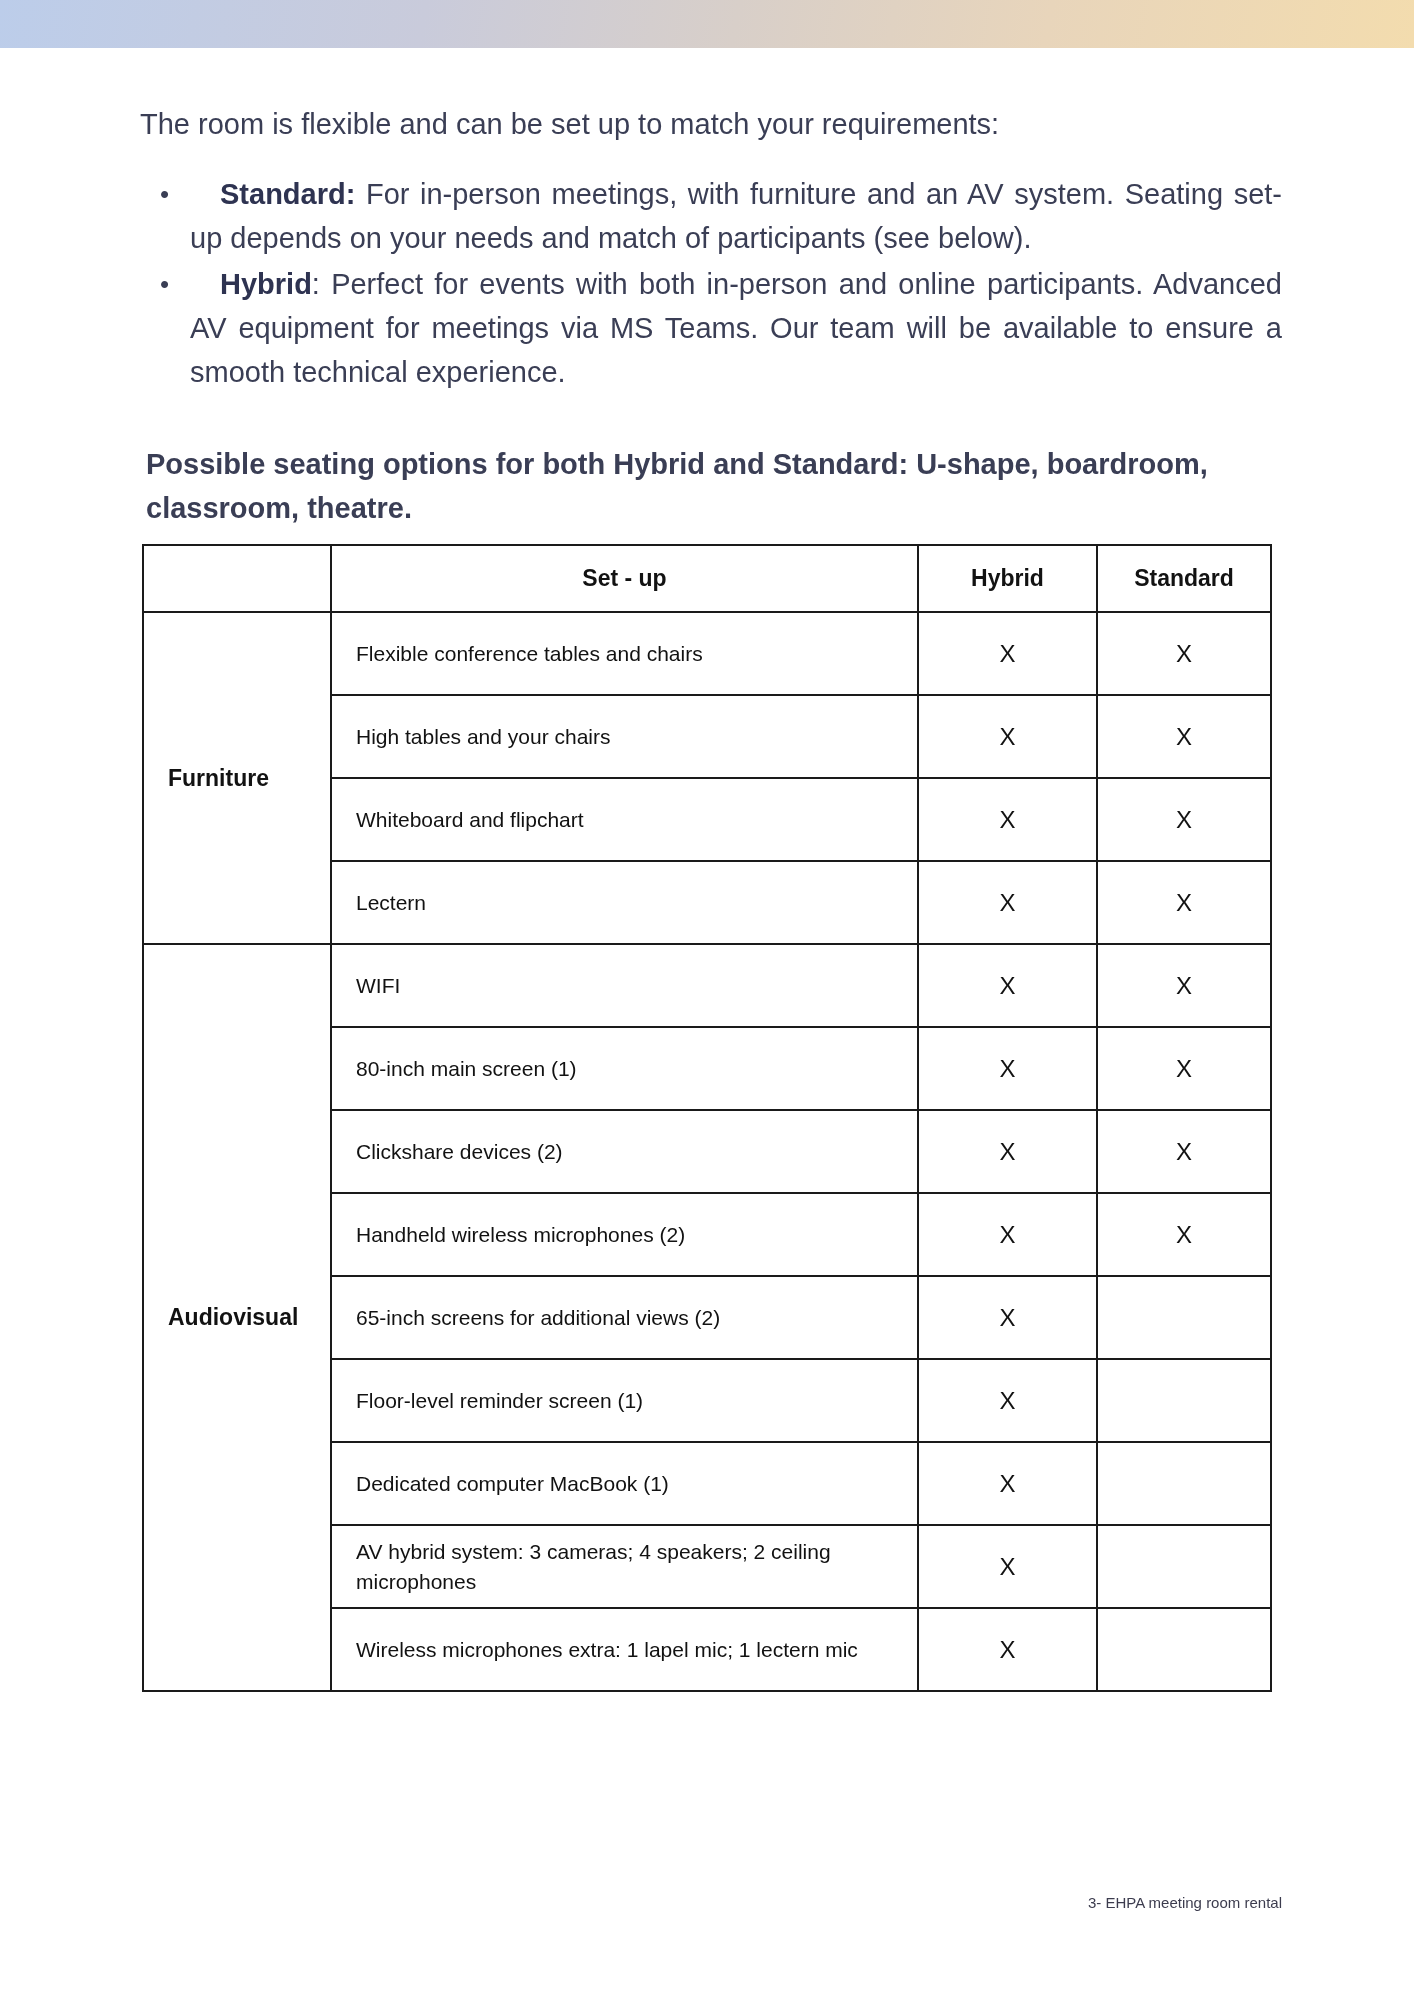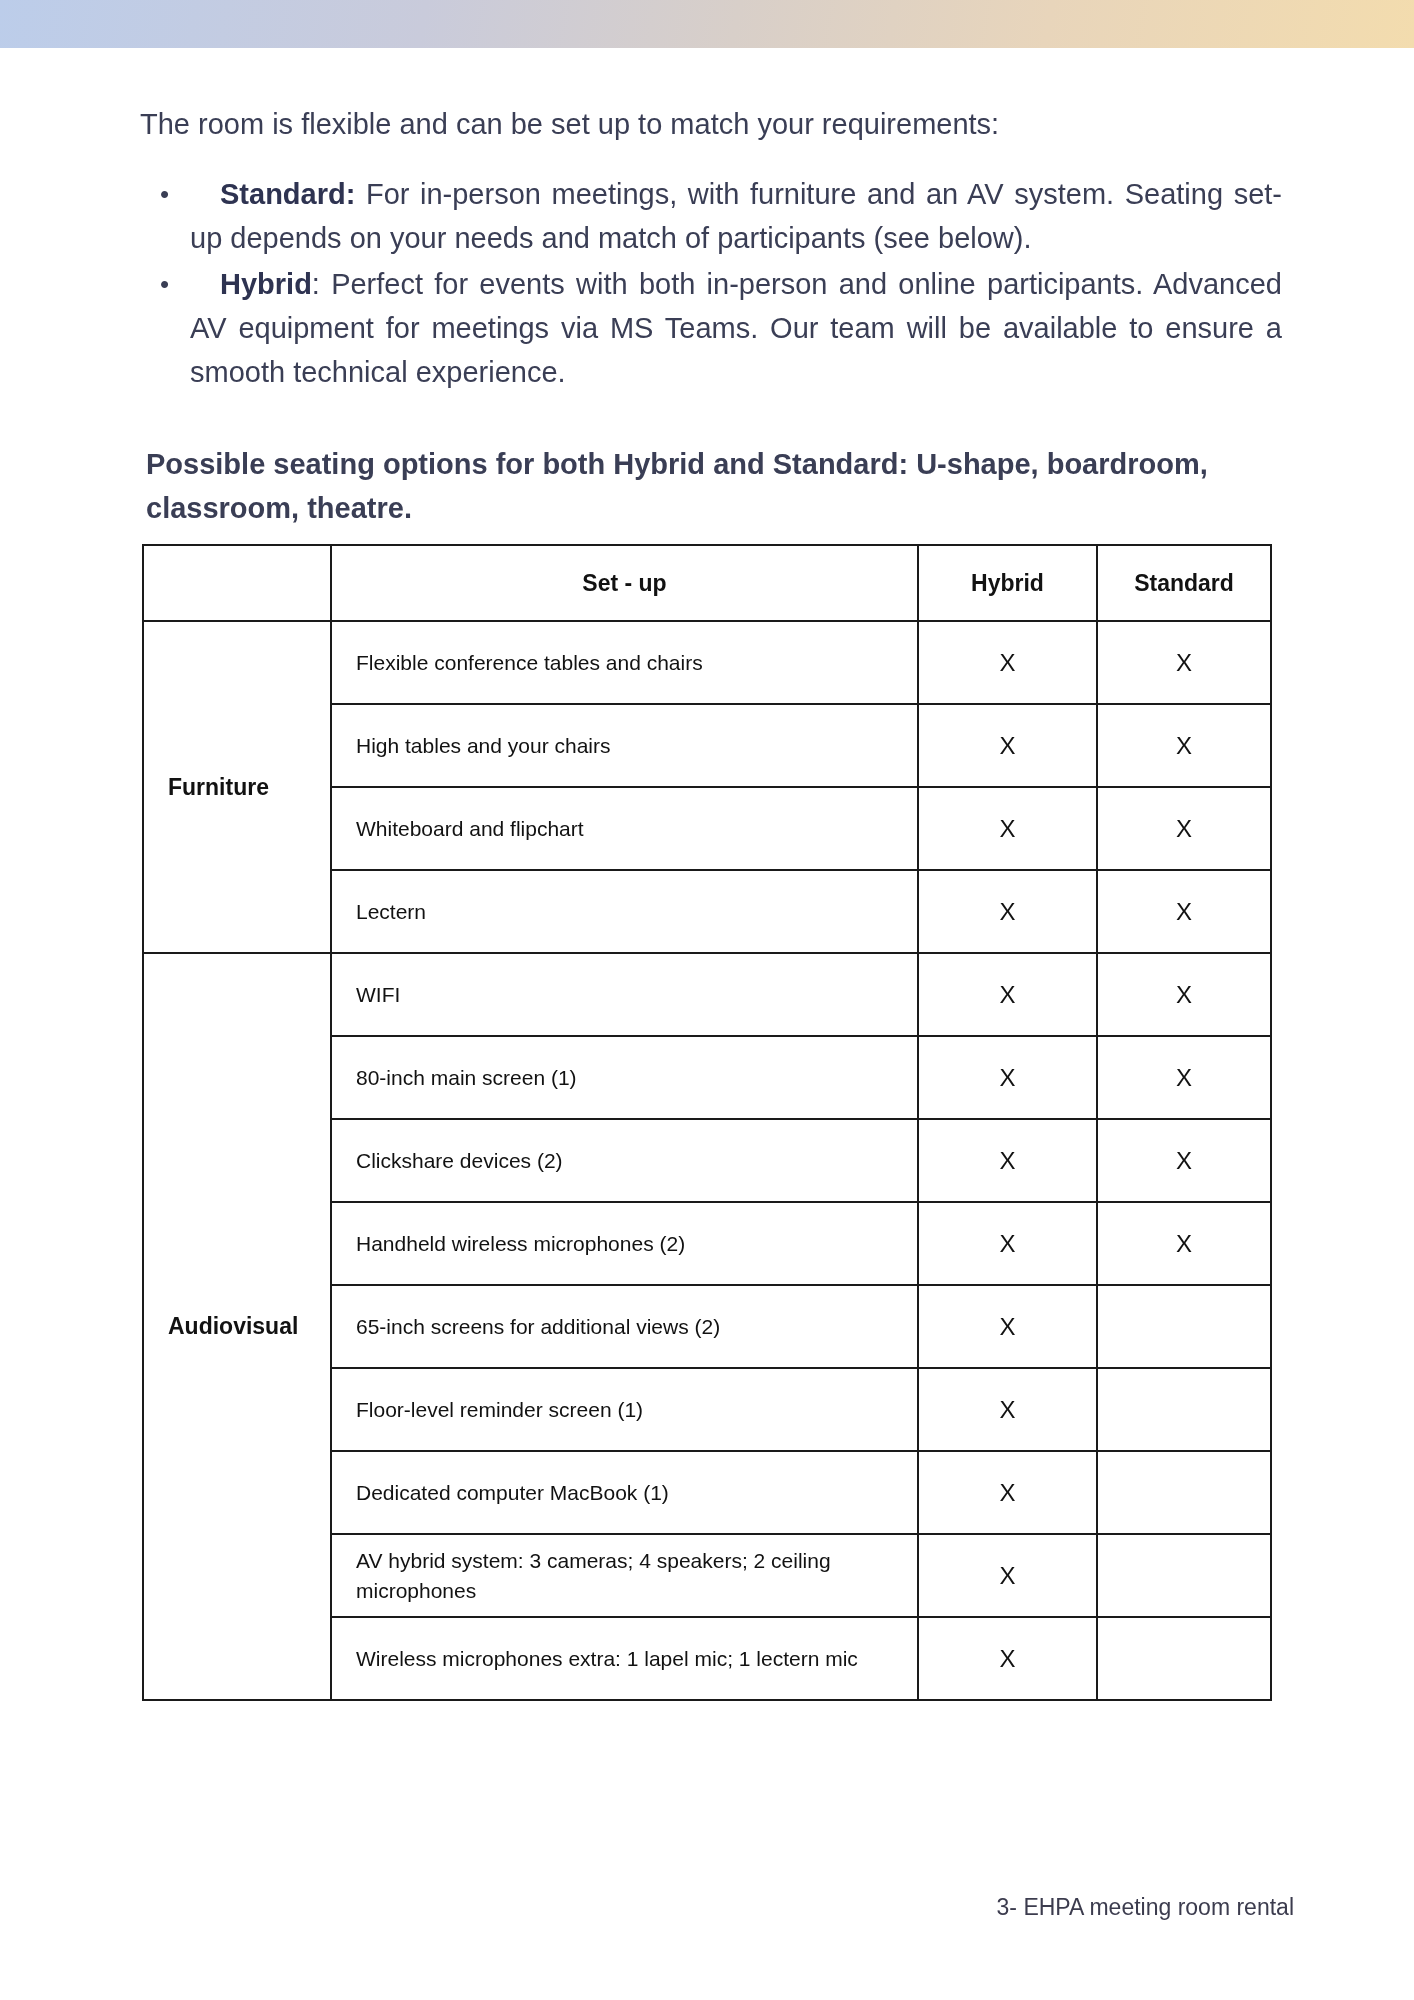--- a/index.html
+++ b/index.html
@@ -70,21 +70,21 @@
     color: #121212;
   }
   table.equipment col.c-group { width: 188px; }
   table.equipment col.c-item  { width: 587px; }
   table.equipment col.c-hyb   { width: 179px; }
   table.equipment col.c-std   { width: 174px; }
   table.equipment th, table.equipment td {
     border: 2px solid #1a1a1a;
     background: #ffffff;
   }
-  table.equipment thead tr { height: 76px; }
+  table.equipment thead tr { height: 67px; }
   table.equipment tbody tr { height: 83px; }
   th.h-setup, th.h-hybrid, th.h-standard {
     font-size: 23px;
     font-weight: bold;
     text-align: center;
     vertical-align: middle;
   }
   td.group-cell {
     font-size: 23px;
     font-weight: bold;
@@ -101,22 +101,22 @@
     line-height: 30px;
   }
   td.mark-cell {
     font-size: 24px;
     text-align: center;
     vertical-align: middle;
   }
   .footer-note {
     position: absolute;
     top: 1894px;
-    right: 120px;
-    font-size: 23px;
+    right: 132px;
+    font-size: 15px;
     color: #3c3c4e;
   }
 </style>
 </head>
 <body>
 
 <div class="page">
   <div class="top-band"></div>
 
   <div class="content">

